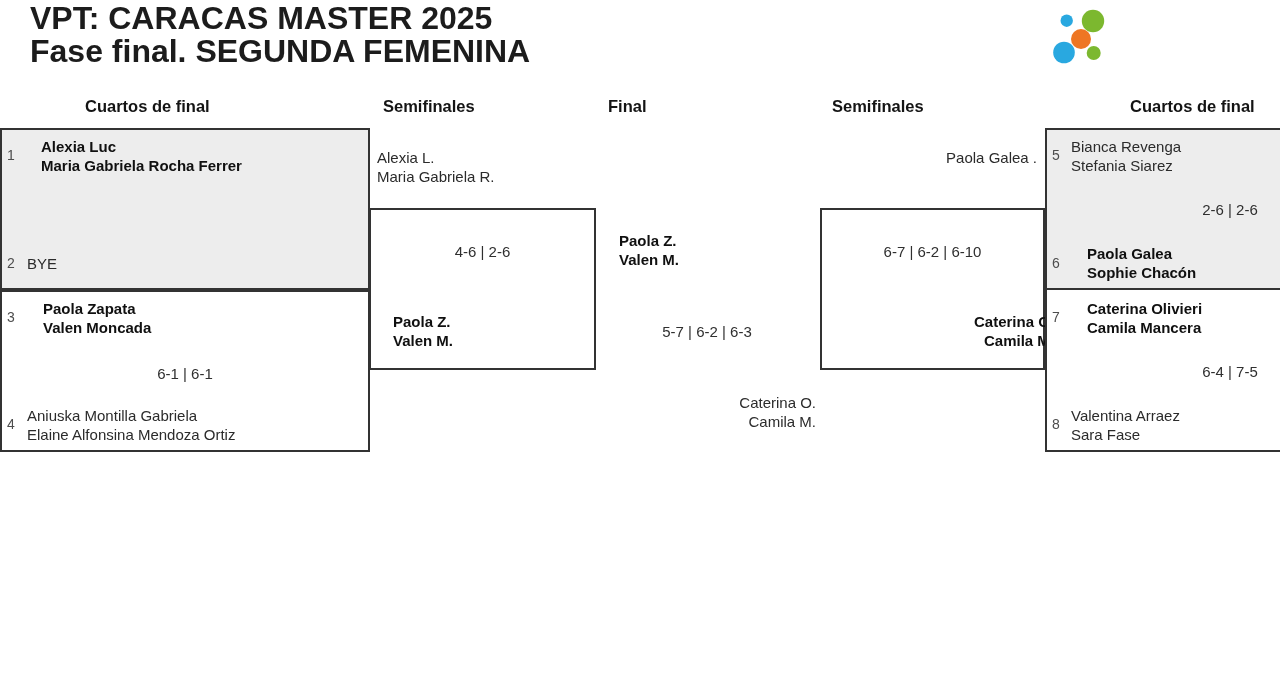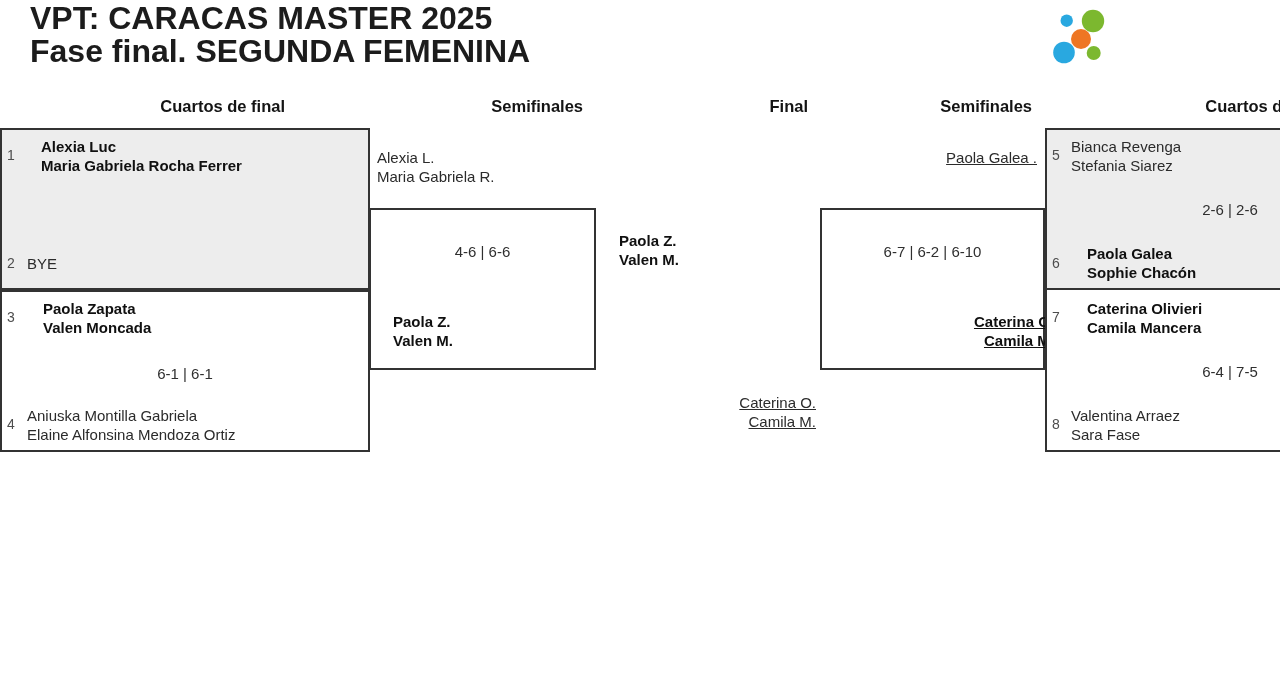--- a/index.html
+++ b/index.html
@@ -1,30 +1,30 @@
 <!DOCTYPE html>
 <html><head>
 <meta charset="utf-8">
 <style>
   html,body{margin:0;padding:0;background:#fff;}
   .page{
     position:relative;width:1280px;height:697px;background:#ffffff;overflow:hidden;
     font-family:"Liberation Sans", sans-serif;color:#222;
   }
   .title-block{position:absolute;left:2px;top:2px;line-height:33px;font-size:32px;font-weight:bold;color:#1c1c1c;white-space:nowrap;margin-left:28px;}
-  .col-hdr{position:absolute;top:97px;width:200px;text-align:right;font-size:16.5px;line-height:19px;font-weight:bold;color:#141414;white-space:nowrap;}
+  .col-hdr{position:absolute;top:97px;width:200px;text-align:left;font-size:16.5px;line-height:19px;font-weight:bold;color:#141414;white-space:nowrap;}
   .box{position:absolute;box-sizing:border-box;border:2px solid #333333;background:#ffffff;}
   .box.gray{background:#ededed;}
   .box.no-top{border-top:none;}
   .seed{position:absolute;font-size:14px;line-height:19px;color:#4d4d4d;width:16px;white-space:nowrap;}
   .line{position:absolute;font-size:15px;line-height:19px;color:#2b2b2b;white-space:nowrap;}
   .win{font-weight:bold;color:#101010;margin-left:16px;}
   .score{position:absolute;font-size:15px;line-height:19px;color:#2f2f2f;text-align:center;white-space:nowrap;}
   .ralign{text-align:right;}
-  .blk{position:absolute;white-space:nowrap;text-decoration:underline;}
+  .blk{position:absolute;white-space:nowrap;}
   .logo{position:absolute;left:1048px;top:0;width:232px;height:70px;}
   .logo-text{position:absolute;left:1110px;top:11px;font-size:46px;line-height:54px;font-weight:bold;letter-spacing:-2px;color:#7cb82f;}
 </style>
 </head>
 <body>
 
 <div class="page">
 
   <div class="title-block">
     <div>VPT: CARACAS MASTER 2025</div>
@@ -60,26 +60,27 @@
   <div class="line win" style="left:27px;top:299px">Paola Zapata</div>
   <div class="line win" style="left:27px;top:318px">Valen Moncada</div>
   <div class="score" style="left:0;top:364px;width:370px">6-1 | 6-1</div>
   <div class="seed" style="left:7px;top:415px">4</div>
   <div class="line" style="left:27px;top:406px">Aniuska Montilla Gabriela</div>
   <div class="line" style="left:27px;top:425px">Elaine Alfonsina Mendoza Ortiz</div>
 
   <div class="line" style="left:377px;top:148px">Alexia L.</div>
   <div class="line" style="left:377px;top:167px">Maria Gabriela R.</div>
   <div class="box" style="left:369px;top:208px;width:227px;height:162px"></div>
-  <div class="score" style="left:369px;top:242px;width:227px">4-6 | 6-6</div>
+  <div class="score" style="left:369px;top:242px;width:227px">4-6 | 2-6</div>
   <div class="line win" style="left:377px;top:312px">Paola Z.</div>
   <div class="line win" style="left:377px;top:331px">Valen M.</div>
 
   <div class="line win" style="left:603px;top:231px">Paola Z.</div>
   <div class="line win" style="left:603px;top:250px">Valen M.</div>
+  <div class="score" style="left:607px;top:322px;width:200px">5-7 | 6-2 | 6-3</div>
   <div class="line ralign blk" style="left:616px;top:393px;width:200px">Caterina O.</div>
   <div class="line ralign blk" style="left:616px;top:412px;width:200px">Camila M.</div>
 
   <div class="line ralign blk" style="left:837px;top:148px;width:200px">Paola Galea .</div>
   <div class="box" style="left:820px;top:208px;width:225px;height:162px"></div>
   <div class="score" style="left:820px;top:242px;width:225px">6-7 | 6-2 | 6-10</div>
   <div class="line win ralign blk" style="left:838px;top:312px;width:200px">Caterina O.</div>
   <div class="line win ralign blk" style="left:838px;top:331px;width:200px">Camila M.</div>
 
   <div class="box gray" style="left:1045px;top:128px;width:370px;height:162px"></div>

